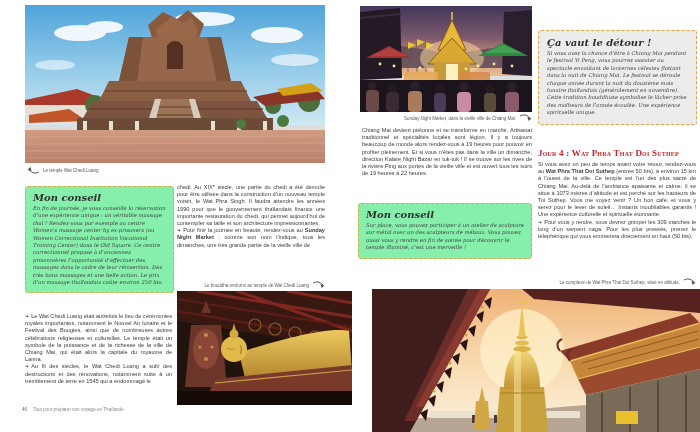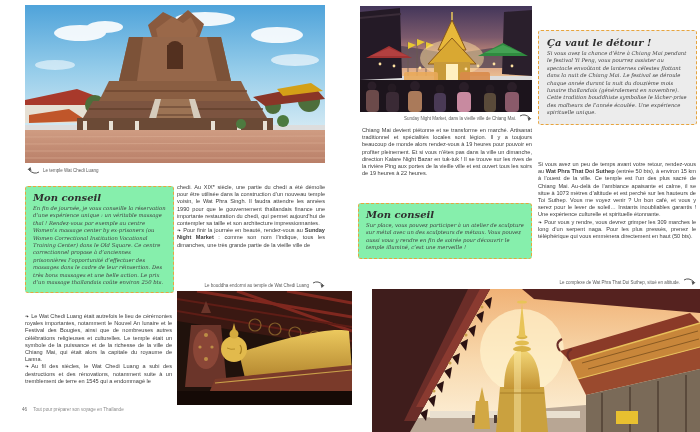--- a/index.html
+++ b/index.html
@@ -295,20 +295,21 @@
     <div class="script-title">Mon conseil</div>
     <div class="script-text">Sur place, vous pouvez participer à un atelier de sculpture sur métal avec un des sculpteurs de métaux. Vous pouvez aussi vous y rendre en fin de soirée pour découvrir le temple illuminé, c’est une merveille !</div>
   </div>
 
   <div class="abs gray-box" style="left:538px;top:30px;width:141px;">
     <div class="script-title">Ça vaut le détour !</div>
     <div class="script-text">Si vous avez la chance d’être à Chiang Mai pendant le festival Yi Peng, vous pourrez assister au spectacle envoûtant de lanternes célestes flottant dans la nuit de Chiang Mai. Le festival se déroule chaque année durant la nuit du douzième mois lunaire thaïlandais (généralement en novembre).</div>
     <div class="script-text">Cette tradition bouddhiste symbolise le lâcher-prise des malheurs de l’année écoulée. Une expérience spirituelle unique.</div>
   </div>
 
+  <div class="abs jour-heading" style="left:538px;top:148px;width:160px;">Jour 4 : Wat Phra That Doi Suthep</div>
 
   <div class="abs body-text" style="left:538px;top:161px;width:158px;">
     <p>
       <span>Si vous avez un peu de temps avant votre retour, rendez-vous au </span><b>Wat Phra That Doi Suthep</b><span> (entrée 50 bts), à environ 15 km à l’ouest de la ville. Ce temple est l’un des plus sacré de Chiang Mai. Au-delà de l’ambiance apaisante et calme, il se situe à 1073 mètres d’altitude et est perché sur les hauteurs de Toi Suthep. Vous me voyez venir ? Un bon café, et vous y serez pour le lever de soleil… Instants inoubliables garantis ! Une expérience culturelle et spirituelle étonnante.</span>
     </p>
     <p>
       <span class="fleuron">❧</span><span>Pour vous y rendre, vous devrez grimper les 309 marches le long d’un serpent naga. Pour les plus pressés, prenez le téléphérique qui vous emmènera directement en haut (50 bts).</span>
     </p>
   </div>
 

